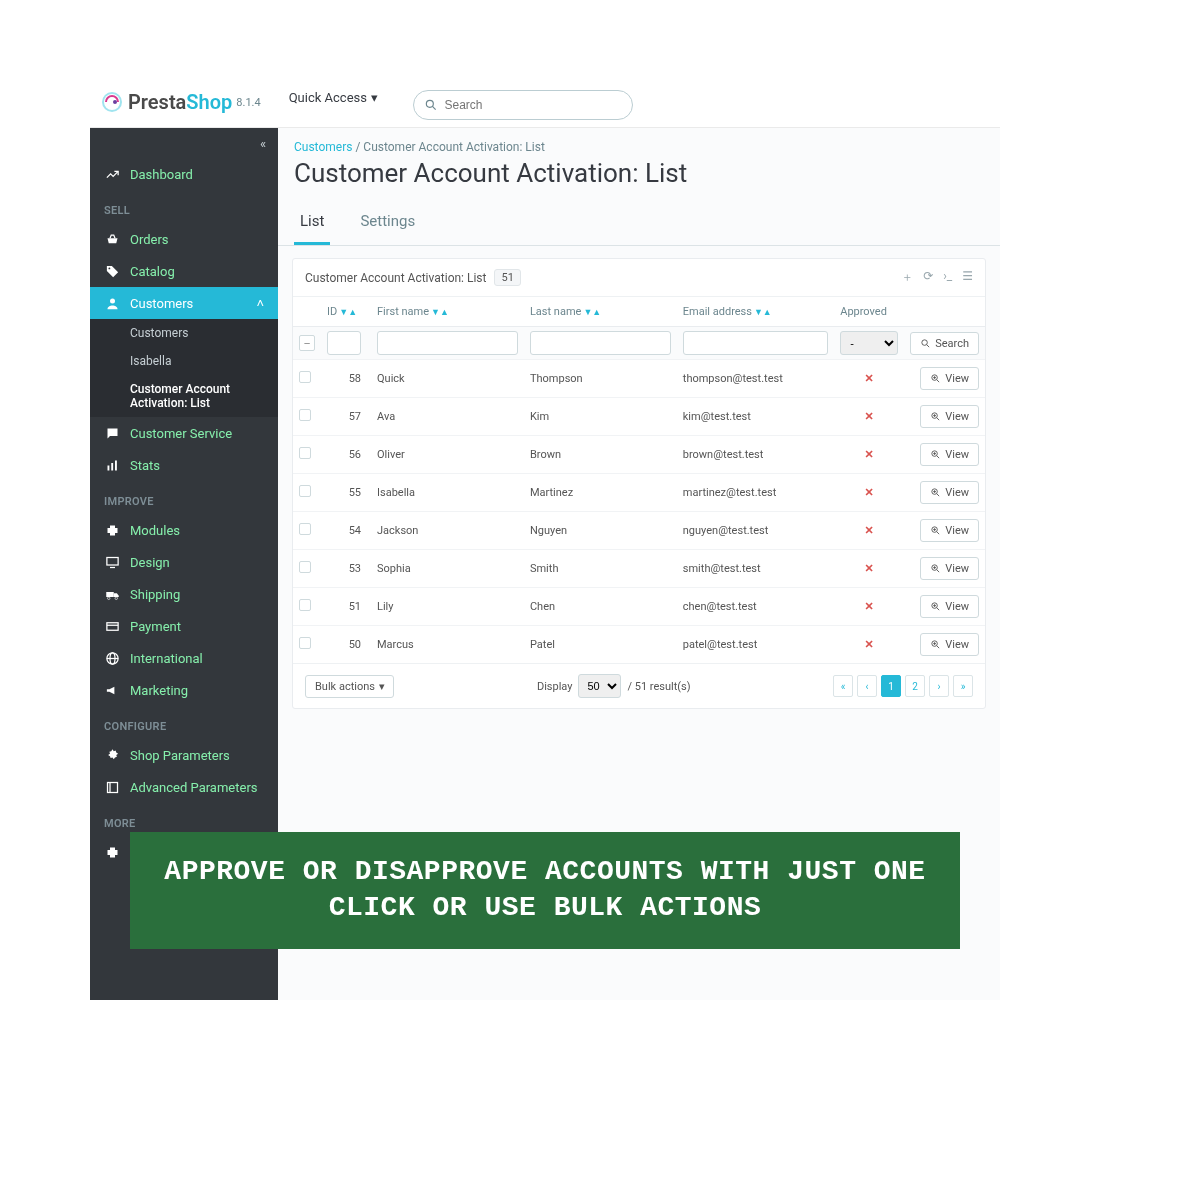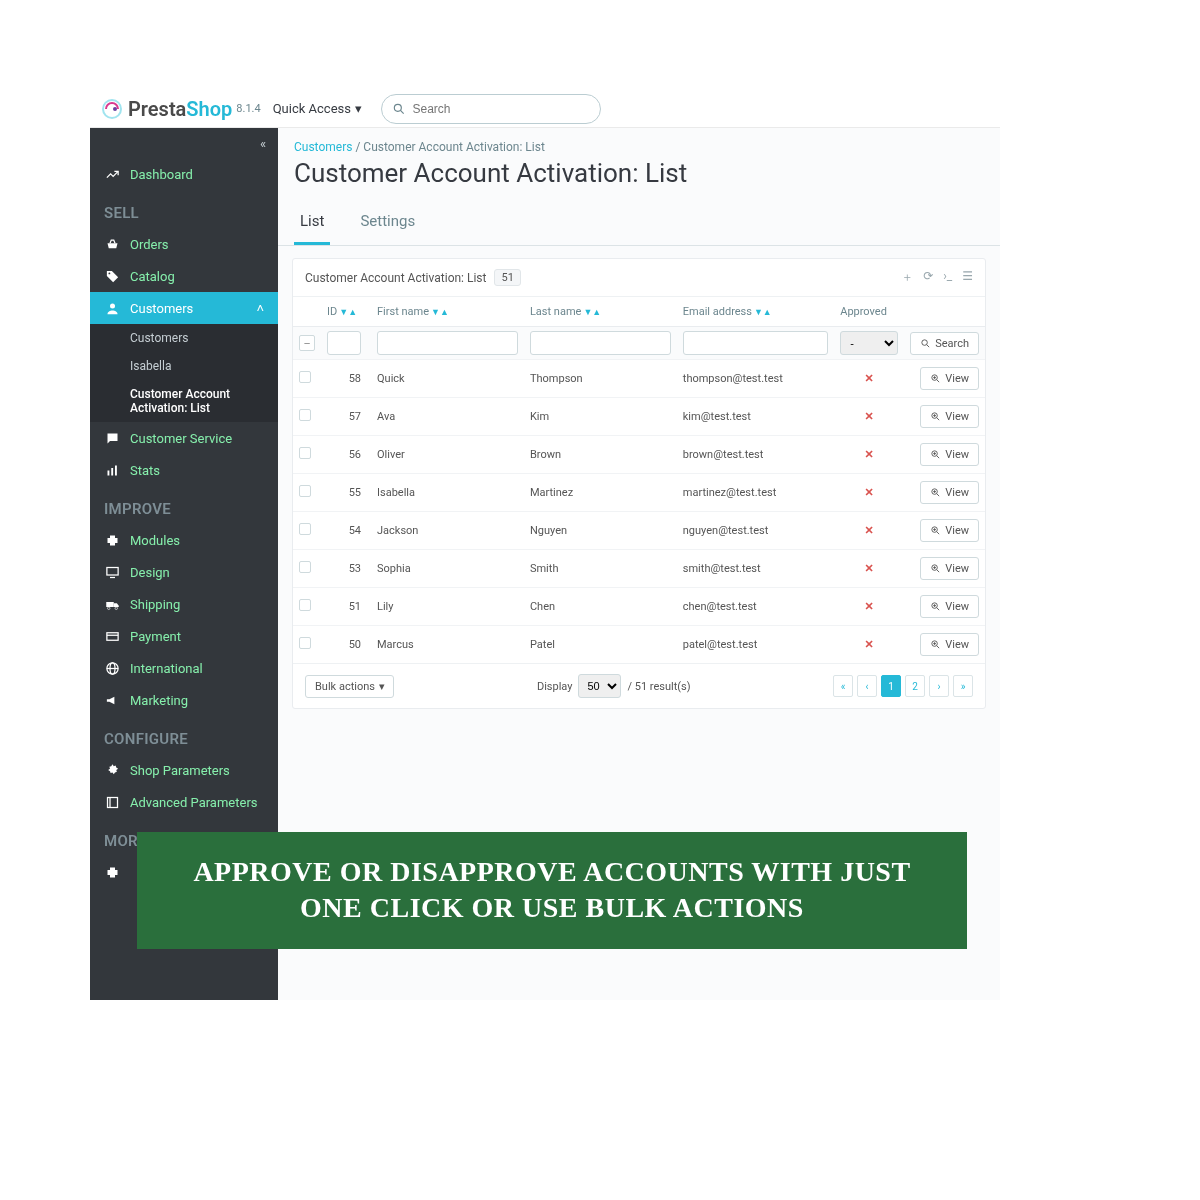--- a/index.html
+++ b/index.html
@@ -1,35 +1,35 @@
 <!DOCTYPE html>
 <html><head>
 <meta charset="utf-8">
 <style>
 * { box-sizing: border-box; margin: 0; padding: 0; }
 body { font-family: -apple-system, BlinkMacSystemFont, "Segoe UI", Roboto, sans-serif; background: #fff; width: 1200px; height: 1200px; overflow: hidden; position: relative; }
 .app-shell { position: absolute; left: 90px; top: 90px; width: 910px; height: 910px; background: #fff; display: flex; flex-direction: column; }
-.topbar { height: 38px; display: flex; align-items: center; padding: 0 10px; gap: 12px; border-bottom: 1px solid #eaeaea; }
+.topbar { height: 38px; display: flex; align-items: flex-start; padding: 0 10px; gap: 28px; border-bottom: 1px solid #eaeaea; }
 .logo { display: flex; align-items: center; gap: 4px; }
 .logo-ps { font-size: 20px; font-weight: 600; color: #4a4a4a; }
 .logo-shop { color: #25b9d7; }
 .version { font-size: 11px; color: #6c868e; }
 .quick-access { font-size: 13px; color: #363a41; display: flex; align-items: center; gap: 4px; cursor: pointer; }
 .search-wrap { margin-left: 8px; }
 .search-box { display: flex; align-items: center; border: 1px solid #bbcdd2; border-radius: 18px; height: 30px; width: 220px; padding: 0 10px; gap: 6px; }
 .search-box input { border: none; outline: none; font-size: 12px; color: #555; flex: 1; background: transparent; }
 .search-icon-svg { width: 14px; height: 14px; }
 .body-row { flex: 1; display: flex; min-height: 0; }
 .sidebar { width: 188px; background: #33373c; color: #c5ced3; display: flex; flex-direction: column; font-size: 13px; position: relative; }
 .collapse-row { height: 30px; display: flex; align-items: center; justify-content: flex-end; padding: 0 12px; color: #c5ced3; }
 .nav-item { display: flex; align-items: center; gap: 10px; padding: 8px 14px; cursor: pointer; color: #86efac; font-size: 13px; }
 .nav-item .nicon { width: 16px; height: 16px; display: flex; align-items: center; justify-content: center; }
 .nav-item.active { background: #25b9d7; color: #fff; }
 .nav-item .chev { margin-left: auto; }
-.nav-header { padding: 14px 14px 6px; font-size: 15px; color: #7e8e96; font-weight: 600; letter-spacing: .3px; }
+.nav-header { padding: 14px 14px 6px; font-size: 11px; color: #7e8e96; font-weight: 600; letter-spacing: .3px; }
 .subnav { background: #2a2d32; }
 .subnav .sub-item { padding: 7px 14px 7px 40px; font-size: 12px; color: #c5ced3; cursor: pointer; }
 .subnav .sub-item.active { color: #fff; font-weight: 500; }
 .main { flex: 1; background: #fafbfc; overflow: auto; }
 .bc-row { padding: 12px 16px 2px; font-size: 12px; color: #6c868e; }
 .bc-row a { color: #25b9d7; text-decoration: none; }
 .page-title { padding: 2px 16px 12px; font-size: 26px; font-weight: 400; color: #363a41; }
 .tabs { display: flex; padding: 0 16px; border-bottom: 1px solid #dce3e6; gap: 24px; }
 .tab { padding: 12px 6px; font-size: 15px; color: #6c868e; cursor: pointer; border-bottom: 3px solid transparent; }
 .tab.active { color: #363a41; border-bottom-color: #25b9d7; }
@@ -52,21 +52,21 @@
 .x-mark { color: #d9534f; font-weight: bold; font-size: 11px; }
 .col-act { text-align: right; width: 80px; }
 .btn { display: inline-flex; align-items: center; gap: 4px; border: 1px solid #cfdadd; background: #fff; border-radius: 3px; padding: 4px 9px; font-size: 11px; color: #555; cursor: pointer; }
 .search-btn { display: inline-flex; align-items: center; gap: 4px; }
 .panel-foot { display: flex; align-items: center; padding: 10px 12px; border-top: 1px solid #eef1f3; font-size: 11px; color: #555; gap: 10px; }
 .panel-foot .center { margin-left: auto; margin-right: auto; display: flex; align-items: center; gap: 6px; }
 .panel-foot select { height: 24px; border: 1px solid #cfdadd; border-radius: 3px; font-size: 11px; padding: 0 4px; }
 .pagi { display: flex; gap: 4px; }
 .pg { width: 20px; height: 22px; border: 1px solid #dbe4e7; border-radius: 2px; display: inline-flex; align-items: center; justify-content: center; font-size: 10px; color: #25b9d7; background: #fff; cursor: pointer; }
 .pg.active { background: #25b9d7; color: #fff; border-color: #25b9d7; }
-.overlay-banner { position: absolute; left: 130px; top: 832px; width: 830px; background: #2a6f3c; color: #fff; padding: 22px 28px; font-size: 28px; font-weight: 700; text-align: center; letter-spacing: .5px; line-height: 1.3; font-family: Liberation Serif, serif; margin-left: 7px; }
+.overlay-banner { position: absolute; left: 130px; top: 832px; width: 830px; background: #2a6f3c; color: #fff; padding: 22px 28px; font-size: 28px; font-weight: 700; text-align: center; letter-spacing: .5px; line-height: 1.3; font-family: Liberation Mono, monospace; }
 .nicon svg { width: 15px; height: 15px; }
 .logo-swirl { width: 24px; height: 24px; }
 .magn { width: 11px; height: 11px; }
 </style>
 </head>
 <body>
 
 <div class="app-shell">
   <div class="topbar">
     <div class="logo">

